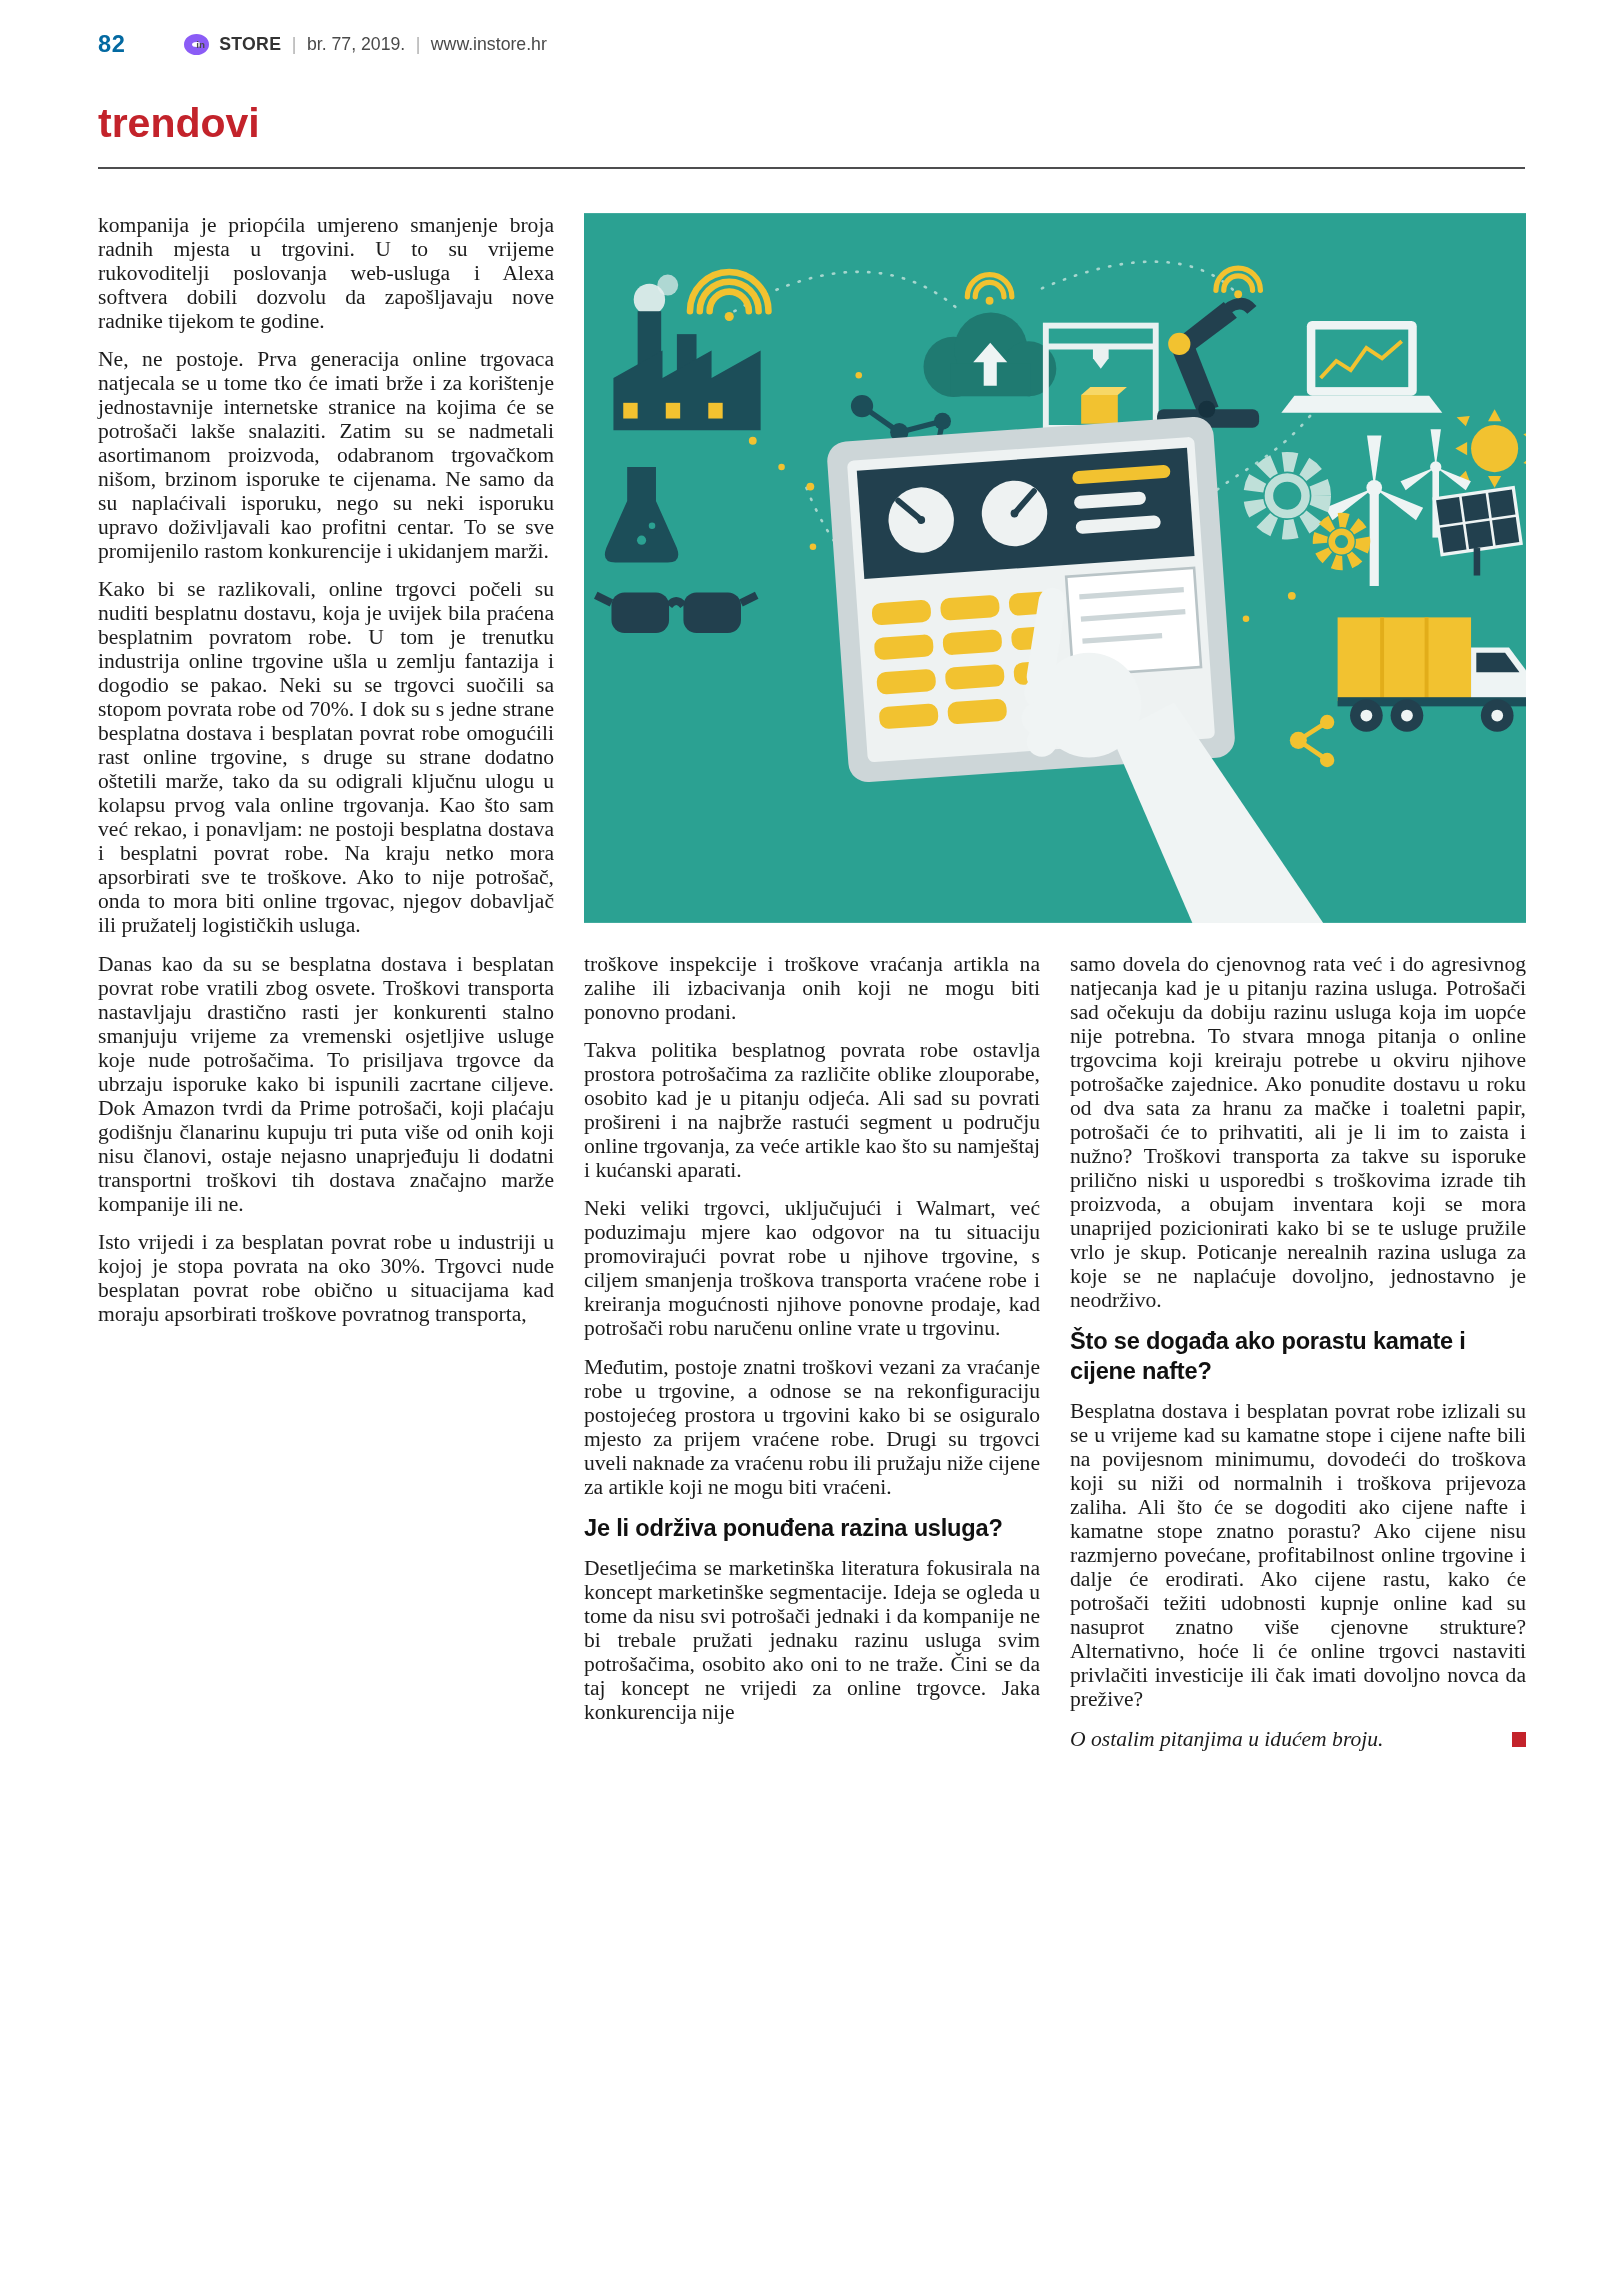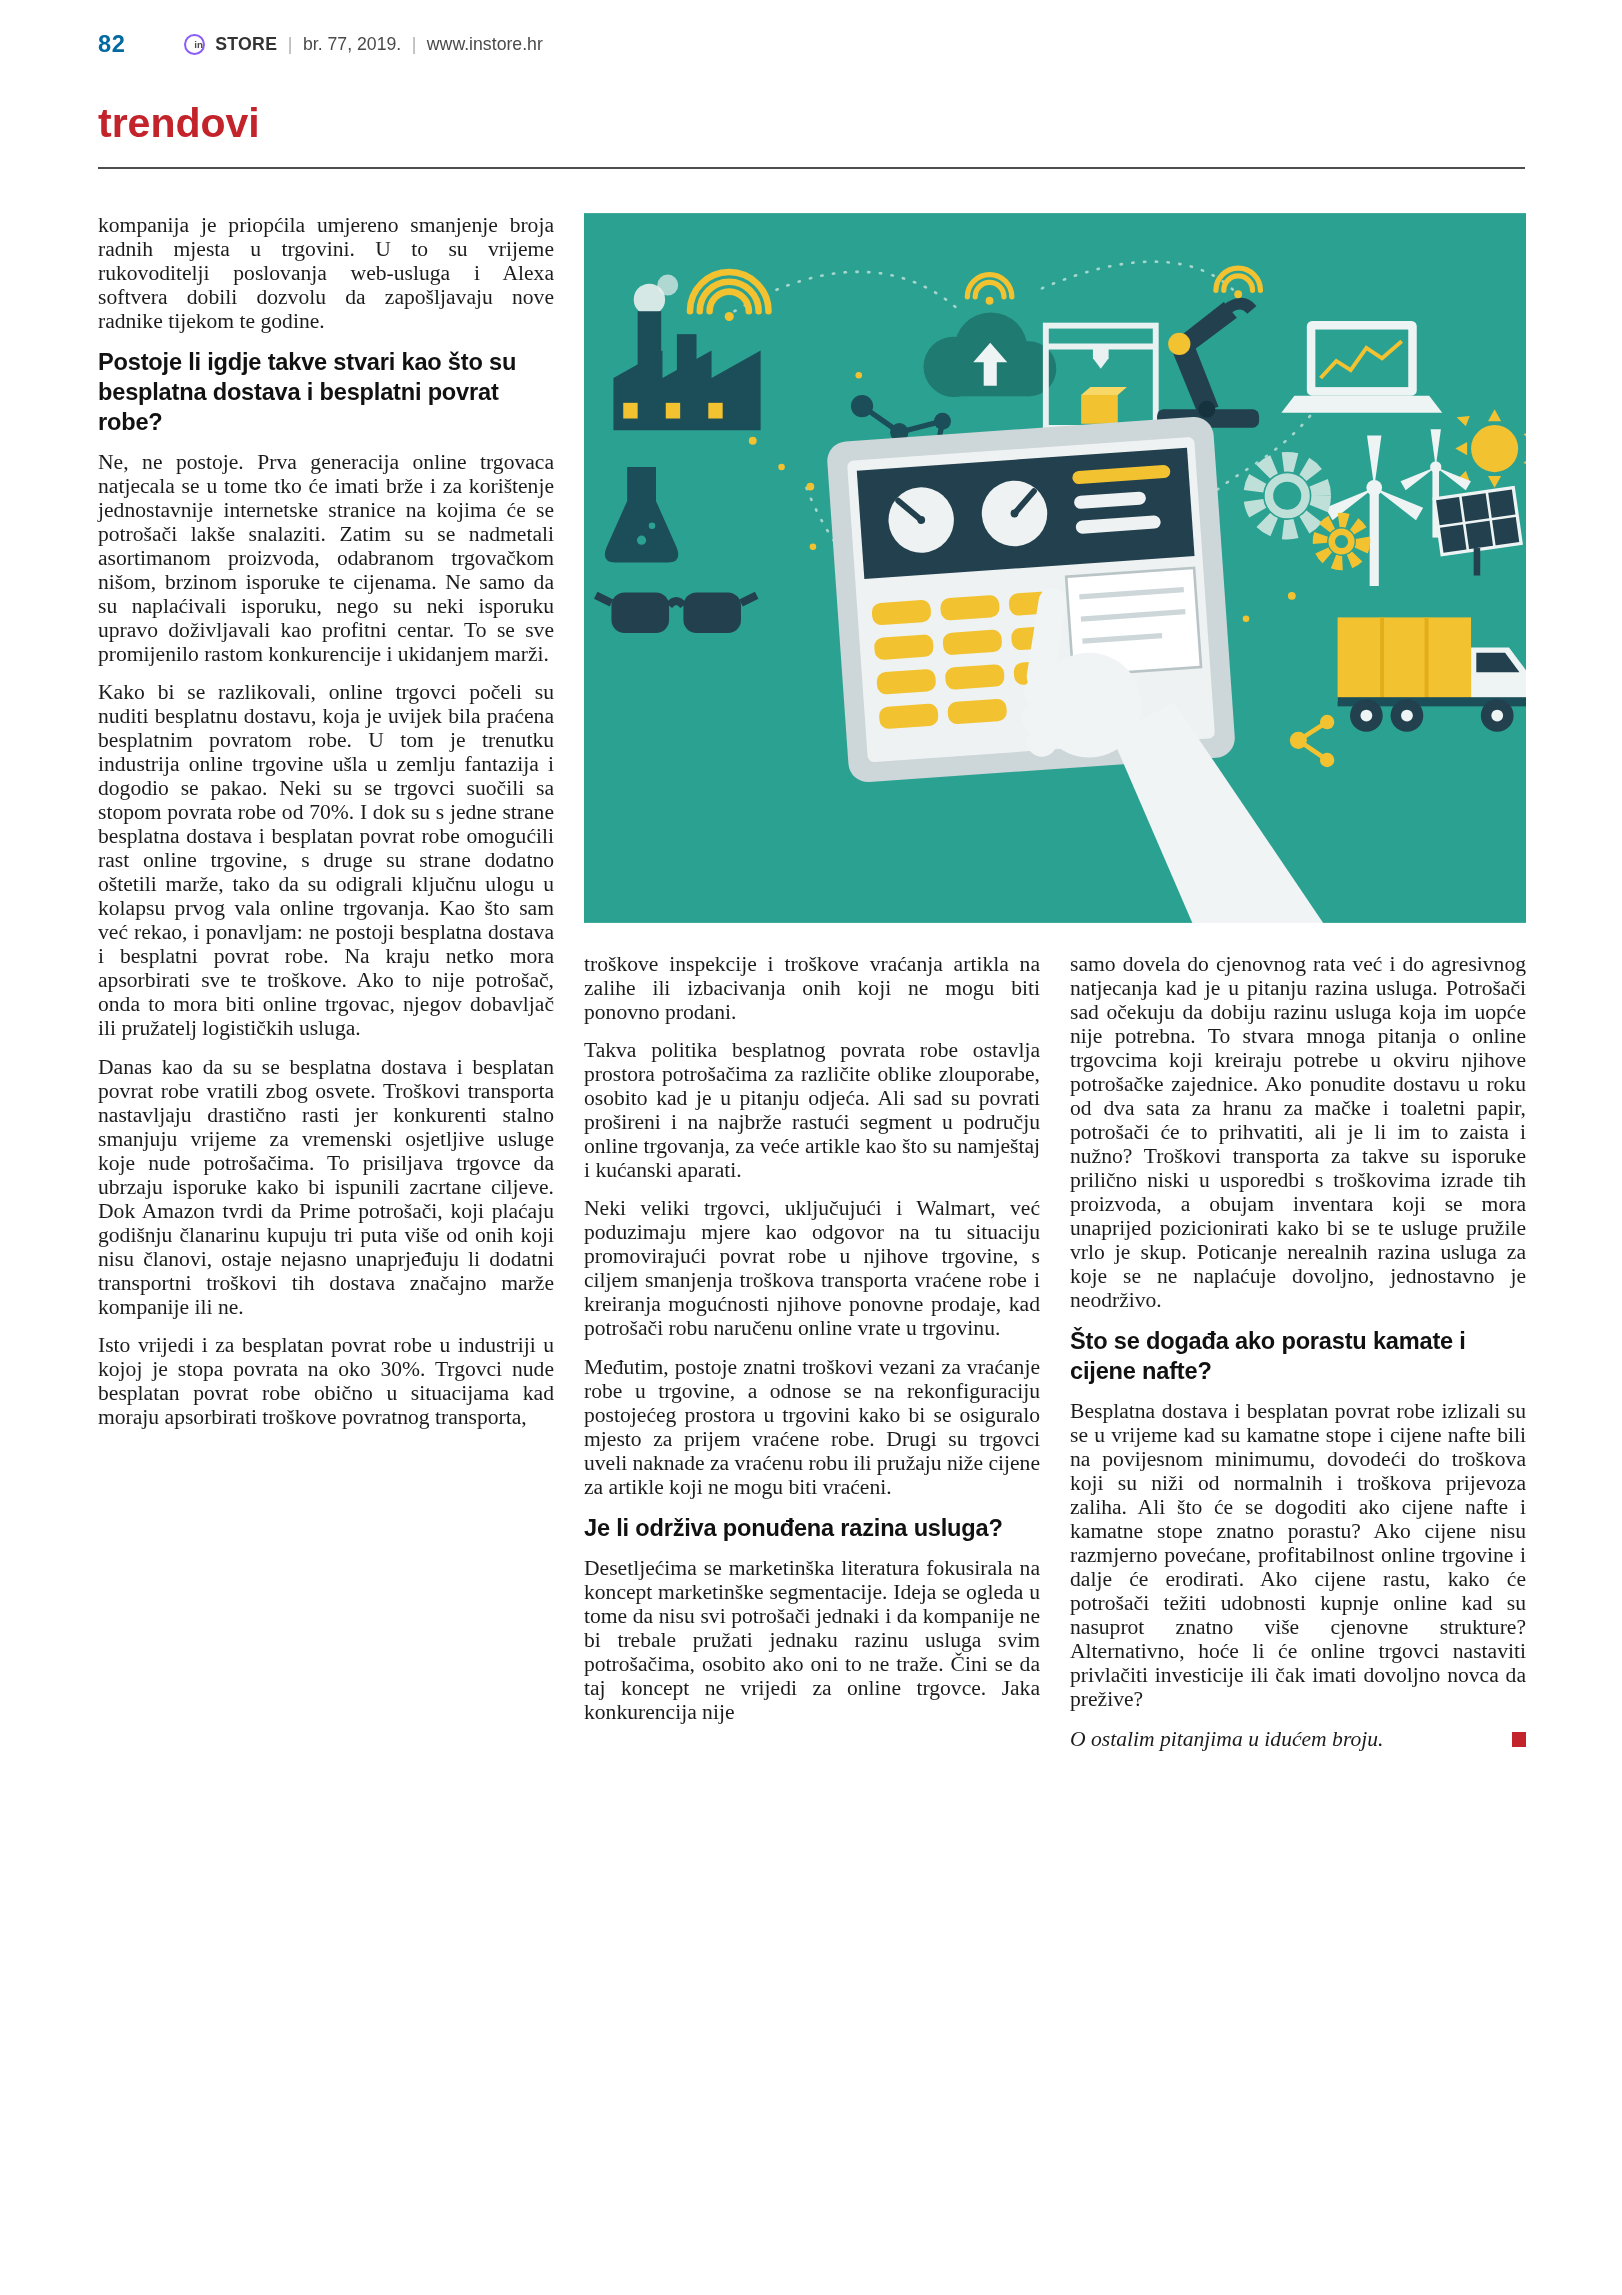--- a/index.html
+++ b/index.html
@@ -9,21 +9,21 @@
     font-family:"Liberation Serif", serif; color:#1c1c1c;
   }
   .page { padding:30px 98px 0 98px; }
 
   
   .topbar { display:flex; align-items:center; height:29px; }
   .pageno { font:700 23.6px "Liberation Sans", sans-serif; color:#0369a1; letter-spacing:0.7px; }
   .meta { display:flex; align-items:center; gap:10.5px; margin-left:58px;
           font:400 17.7px "Liberation Sans", sans-serif; color:#4a4a4a; }
   .logo-circle {
-    width:21px; height:21px; border:2px solid #8b5cf6; border-radius:50%;
+    width:21px; height:21px; border:8px solid #8b5cf6; border-radius:50%;
     display:inline-flex; align-items:center; justify-content:center;
     font:700 9.8px "Liberation Sans", sans-serif; color:#4a4a4a;padding-left:9px;
   }
   .brand { font-weight:700; letter-spacing:0.3px; color:#333; }
   .sep { color:#b0b0b0; }
 
   
   .section-title {
     margin-top:41px;
     font:700 41px "Liberation Sans", sans-serif; letter-spacing:0px;
@@ -78,21 +78,20 @@
     </span>
   </div>
 
   <div class="section-title">trendovi</div>
   <div class="rule"></div>
 
   <div class="content">
 
     <div class="col-left">
       <p class="body">kompanija je priopćila umjereno smanjenje broja radnih mjesta u trgovini. U to su vrijeme rukovoditelji poslovanja web-usluga i Alexa softvera dobili dozvolu da zapošljavaju nove radnike tijekom te godine.</p>
-      <h2 class="sub">Postoje li igdje takve stvari kao što su besplatna dostava i besplatni povrat robe?</h2>
       <p class="body">Ne, ne postoje. Prva generacija online trgovaca natjecala se u tome tko će imati brže i za korištenje jednostavnije internetske stranice na kojima će se potrošači lakše snalaziti. Zatim su se nadmetali asortimanom proizvoda, odabranom trgovačkom nišom, brzinom isporuke te cijenama. Ne samo da su naplaćivali isporuku, nego su neki isporuku upravo doživljavali kao profitni centar. To se sve promijenilo rastom konkurencije i ukidanjem marži.</p>
       <p class="body">Kako bi se razlikovali, online trgovci počeli su nuditi besplatnu dostavu, koja je uvijek bila praćena besplatnim povratom robe. U tom je trenutku industrija online trgovine ušla u zemlju fantazija i dogodio se pakao. Neki su se trgovci suočili sa stopom povrata robe od 70%. I dok su s jedne strane besplatna dostava i besplatan povrat robe omogućili rast online trgovine, s druge su strane dodatno oštetili marže, tako da su odigrali ključnu ulogu u kolapsu prvog vala online trgovanja. Kao što sam već rekao, i ponavljam: ne postoji besplatna dostava i besplatni povrat robe. Na kraju netko mora apsorbirati sve te troškove. Ako to nije potrošač, onda to mora biti online trgovac, njegov dobavljač ili pružatelj logističkih usluga.</p>
       <p class="body">Danas kao da su se besplatna dostava i besplatan povrat robe vratili zbog osvete. Troškovi transporta nastavljaju drastično rasti jer konkurenti stalno smanjuju vrijeme za vremenski osjetljive usluge koje nude potrošačima. To prisiljava trgovce da ubrzaju isporuke kako bi ispunili zacrtane ciljeve. Dok Amazon tvrdi da Prime potrošači, koji plaćaju godišnju članarinu kupuju tri puta više od onih koji nisu članovi, ostaje nejasno unaprjeđuju li dodatni transportni troškovi tih dostava značajno marže kompanije ili ne.</p>
       <p class="body">Isto vrijedi i za besplatan povrat robe u industriji u kojoj je stopa povrata na oko 30%. Trgovci nude besplatan povrat robe obično u situacijama kad moraju apsorbirati troškove povratnog transporta,</p>
     </div>
 
     <div class="figure">
       <svg viewBox="0 0 1440 1085" aria-hidden="true">
         <rect width="1440" height="1085" fill="#2ba192"></rect>
 

